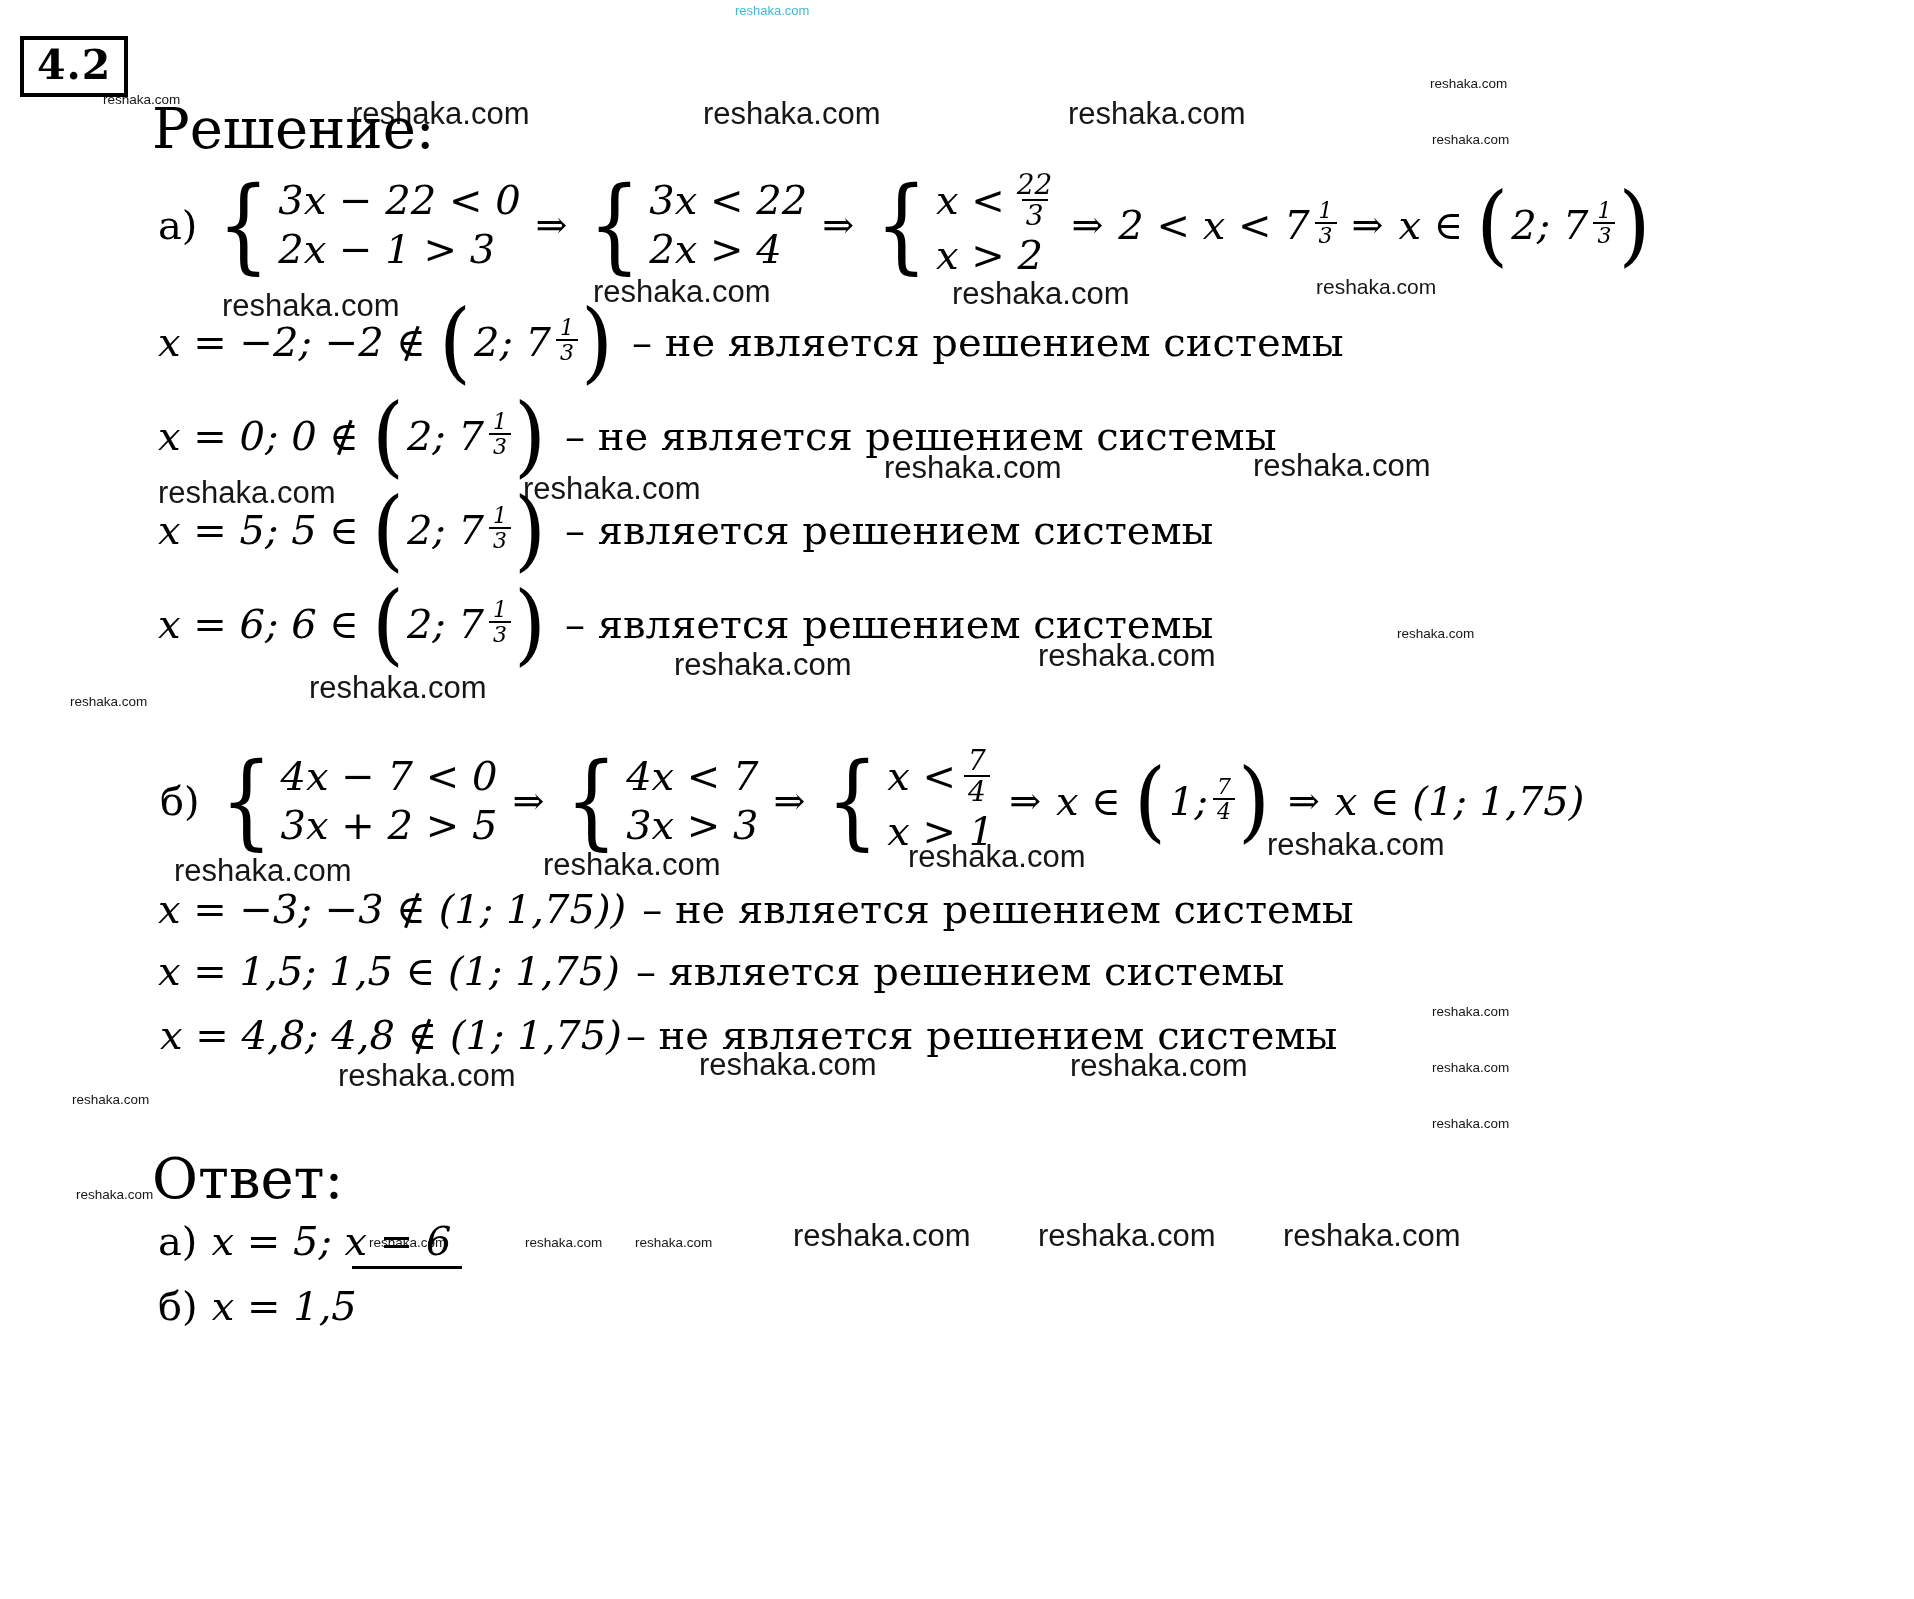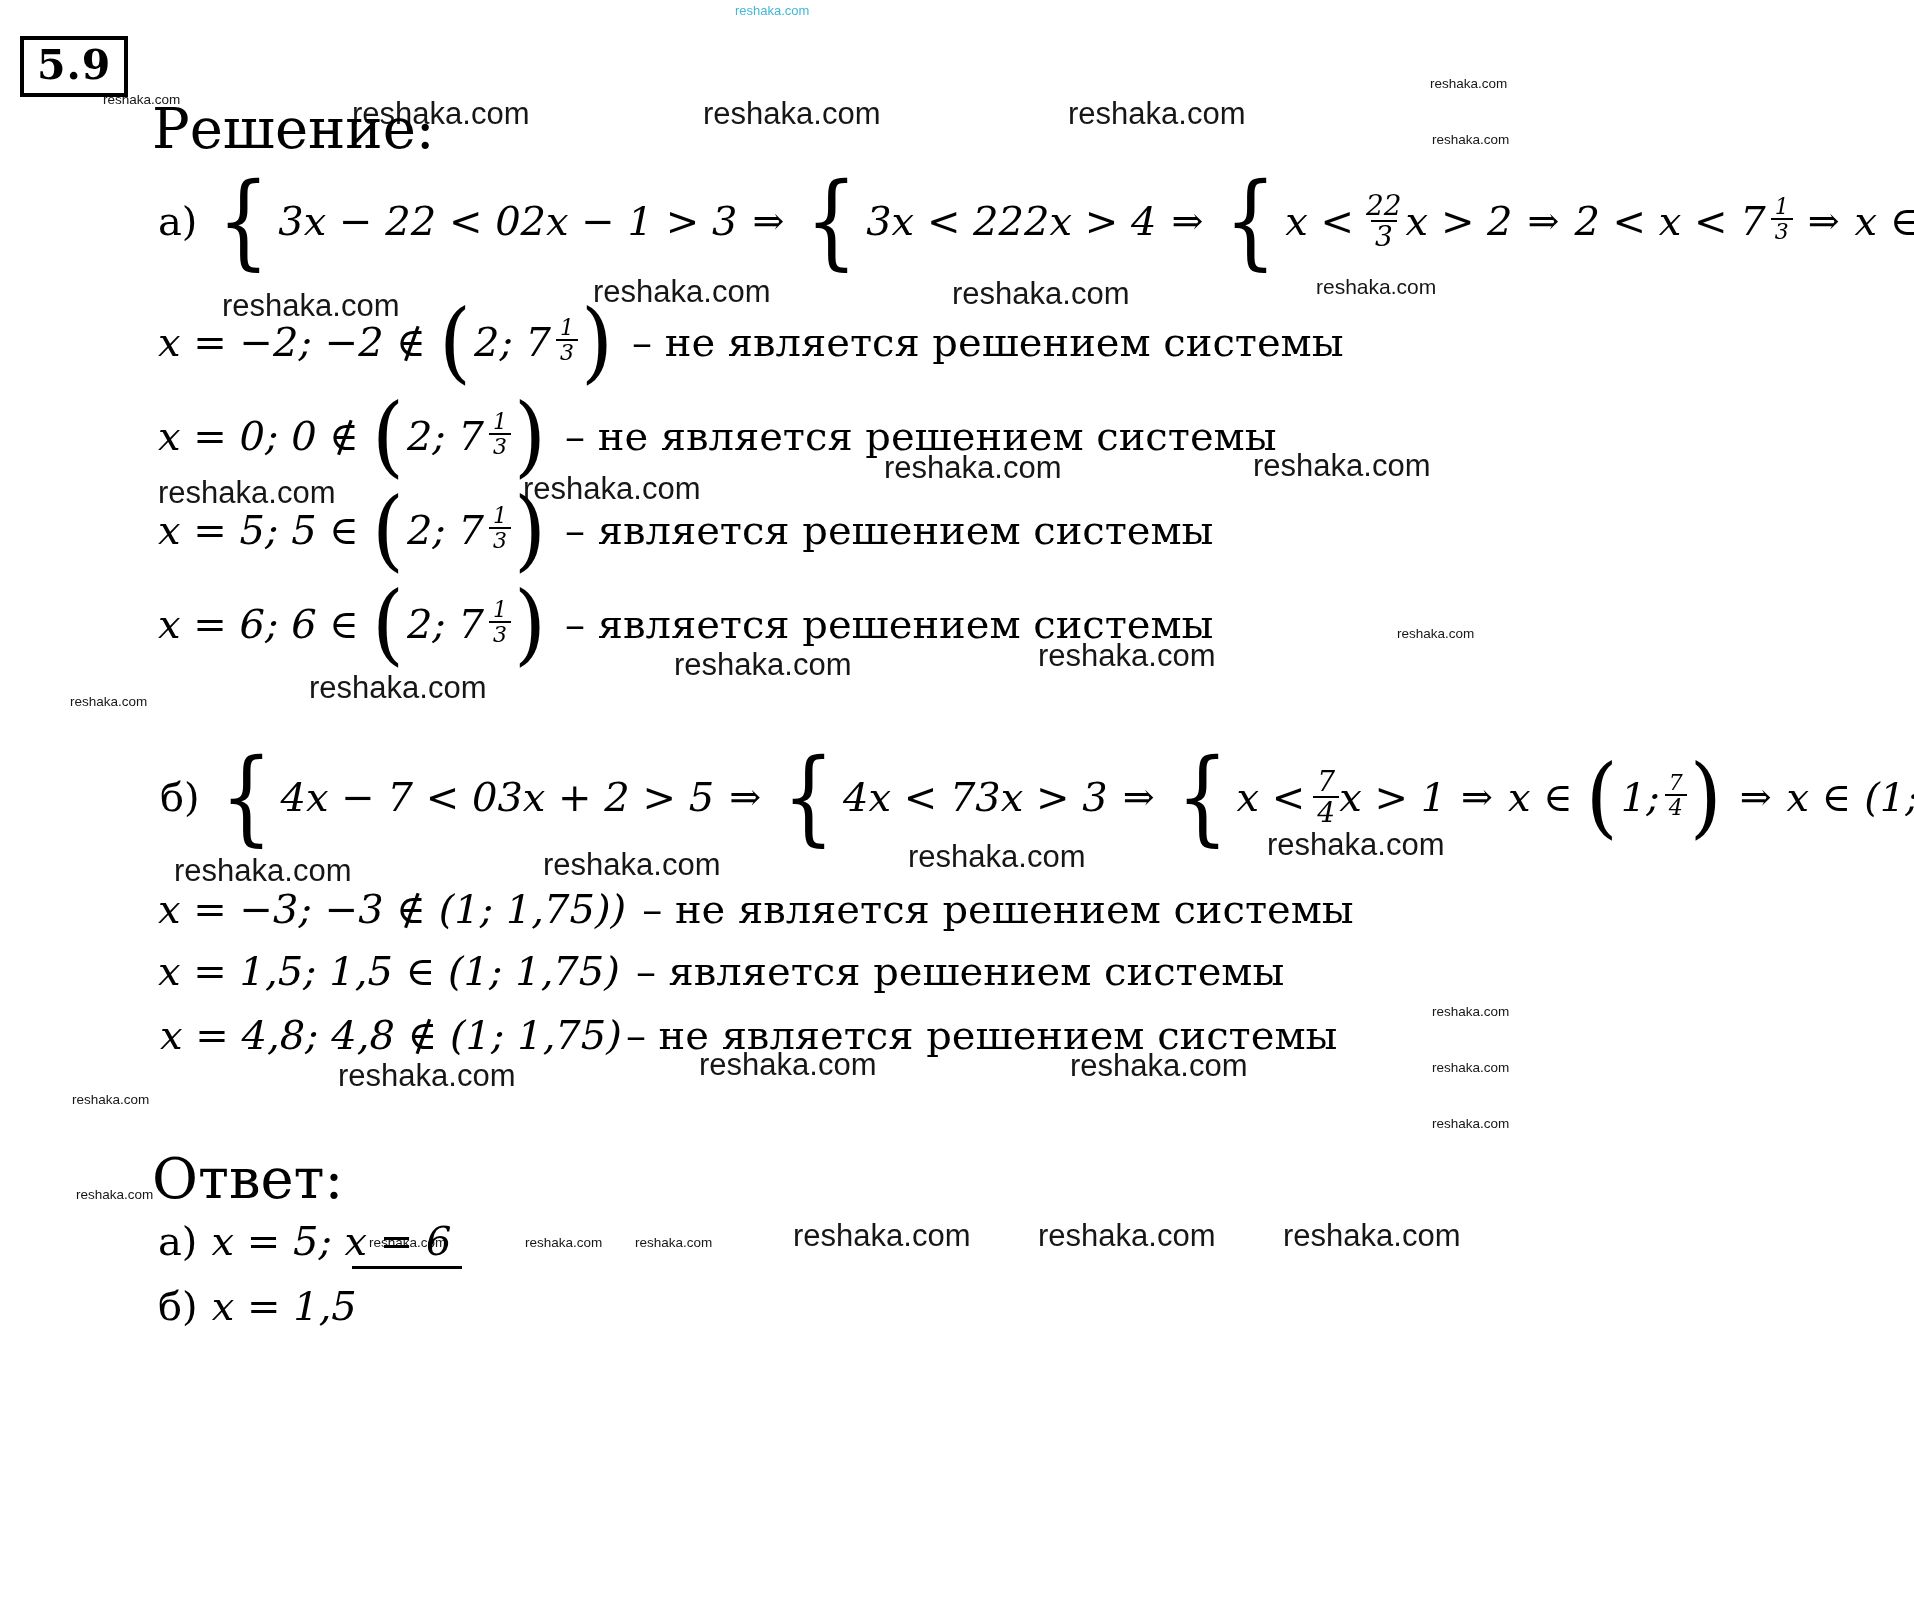--- a/index.html
+++ b/index.html
@@ -23,21 +23,21 @@
   
   .mathline{position:absolute;display:flex;align-items:center;font-size:40px;
       font-style:italic;white-space:nowrap;color:#000;}
   .up{font-style:normal;}
   .plabel{font-style:normal;margin-right:14px;}
   .gapr{margin-right:10px;}
 
   .sys{display:flex;align-items:center;}
   .brace{font-style:normal;font-size:2.55em;font-weight:400;line-height:1;
       transform:scaleX(0.8);margin-right:2px;}
-  .rows{display:flex;flex-direction:row;}
+  .rows{display:flex;flex-direction:column;}
   .row{display:flex;align-items:center;line-height:1.22;}
 
   .arrow{font-style:normal;font-size:0.95em;margin:0 15px;}
 
   .frac{display:inline-flex;flex-direction:column;align-items:center;
       line-height:1.05;text-align:center;}
   .frac .num,.frac .den{padding:0 4px;}
   .frac .den{border-top:2px solid #000;}
   .frac-big{font-size:0.7em;margin-left:8px;}
   .frac-small{font-size:0.55em;margin-left:5px;position:relative;top:-2px;}
@@ -89,21 +89,21 @@
   <span class="wm wm-small" style="left:1432px;top:1061px">reshaka.com</span>
   <span class="wm wm-small" style="left:72px;top:1093px">reshaka.com</span>
   <span class="wm wm-small" style="left:1432px;top:1117px">reshaka.com</span>
   <span class="wm wm-small" style="left:76px;top:1188px">reshaka.com</span>
   <span class="wm wm-small" style="left:369px;top:1236px">reshaka.com</span>
   <span class="wm wm-small" style="left:525px;top:1236px">reshaka.com</span>
   <span class="wm wm-small" style="left:635px;top:1236px">reshaka.com</span>
 </div>
 
 <div class="problem-box">
-  <span>5.9</span>
+  <span>4.2</span>
 </div>
 
 <div class="heading" style="left:152px;top:96px">Решение:</div>
 
 <div class="mathline" style="left:158px;top:170px">
   <span class="plabel">а)</span>
 
   <span class="sys">
     <span class="brace">{</span>
     <span class="rows">

